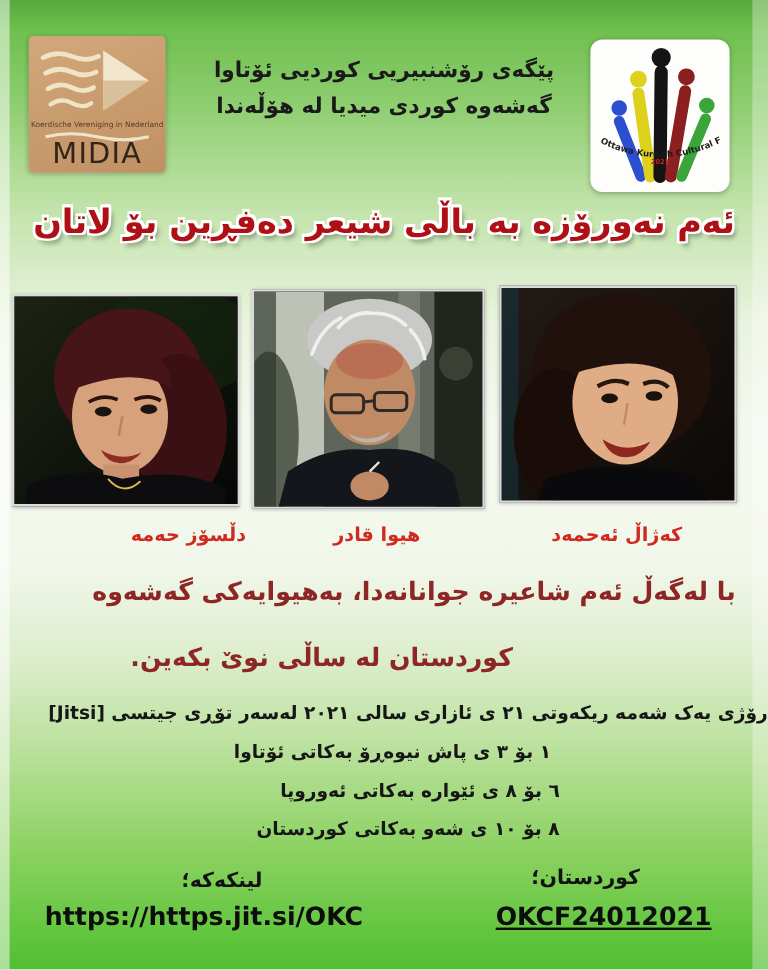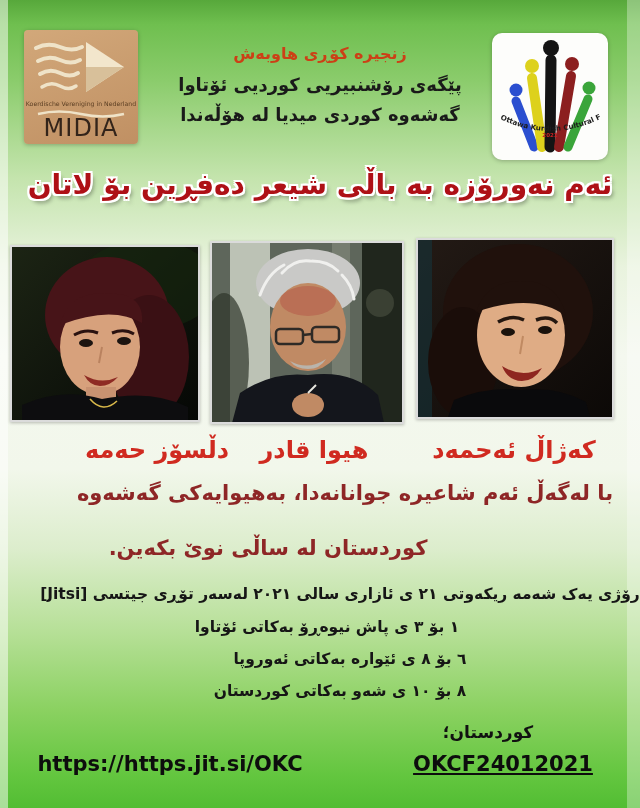--- a/index.html
+++ b/index.html
@@ -35,21 +35,21 @@
     text-shadow:-2px -2px 0 #fff,2px -2px 0 #fff,-2px 2px 0 #fff,2px 2px 0 #fff,
       0 -2px 0 #fff,0 2px 0 #fff,-2px 0 0 #fff,2px 0 0 #fff,3px 4px 4px rgba(0,0,0,.35);}
 
   .photo{border:2px solid rgba(255,255,255,.85);box-shadow:0 1px 3px rgba(0,0,0,.25);
     background:#111;overflow:hidden;}
   .photo svg{display:block;}
   .ph1{left:10px;top:245px;width:186px;height:173px;}
   .ph2{left:210px;top:241px;width:190px;height:179px;}
   .ph3{left:416px;top:238px;width:194px;height:177px;}
 
-  .name{top:436px;height:30px;font-size:24px;font-weight:bold;color:#d02a20;
+  .name{top:436px;height:30px;font-size:16px;font-weight:bold;color:#d02a20;
     text-align:center;white-space:nowrap;}
   .n1{left:57px;width:200px;}
   .n2{left:214px;width:200px;}
   .n3{left:414px;width:200px;}
 
   .msg{font-size:21px;font-weight:bold;color:#8e2626;text-align:center;white-space:nowrap;}
   .m1{left:50px;top:481px;width:590px;}
   .m2{left:28px;top:536px;width:480px;}
 
   .det{font-size:15.5px;font-weight:600;color:#161616;text-align:center;white-space:nowrap;}
@@ -81,21 +81,20 @@
       <path d="M18 57 q9 -6 18 -1 q9 5 16 0" fill="none" stroke="#efe3c8" stroke-width="3.5" stroke-linecap="round"></path>
       <polygon points="62,12 100,37 62,62" fill="#f2e6cc"></polygon>
       <polygon points="62,37 100,37 62,62" fill="#d8c09a"></polygon>
       <text x="57" y="76" text-anchor="middle" font-size="6.2" fill="#5a3d22">Koerdische Vereniging in Nederland</text>
       <path d="M14 84 q21 -5 43 0 q22 5 43 0" fill="none" stroke="#efe3c8" stroke-width="2.5"></path>
       <text x="57" y="106" text-anchor="middle" font-size="24" letter-spacing="1" fill="#33241a">MIDIA</text>
     </svg>
   </div>
 
   <div class="abs hdr" dir="rtl">
-    <div class="hdr-red">زنجیرە کۆڕی هاوبەش</div>
     <div class="hdr-black">پێگەی رۆشنبیریی کوردیی ئۆتاوا</div>
     <div class="hdr-black">گەشەوە کوردی میدیا لە هۆڵەندا</div>
   </div>
 
   <div class="abs forum">
     <svg width="116" height="127" viewBox="0 0 116 127">
       <g>
         <path d="M24 68 L42 114" stroke="#2b4fd0" stroke-width="9" stroke-linecap="round"></path>
         <circle cx="24" cy="57" r="6.5" fill="#2b4fd0"></circle>
         <path d="M40 45 L50 114" stroke="#ddd11c" stroke-width="10" stroke-linecap="round"></path>
@@ -201,17 +200,18 @@
   <div class="abs name n3" dir="rtl">کەژاڵ ئەحمەد</div>
 
   <div class="abs msg m1" dir="rtl">با لەگەڵ ئەم شاعیرە جوانانەدا، بەهیوایەکی گەشەوە</div>
   <div class="abs msg m2" dir="rtl">کوردستان لە ساڵی نوێ بکەین.</div>
 
   <div class="abs det d1" dir="rtl">رۆژی یەک شەمە ریکەوتی ٢١ ی ئازاری سالی ٢٠٢١ لەسەر تۆڕی جیتسی [Jitsi]</div>
   <div class="abs det d2" dir="rtl">١ بۆ ٣ ی پاش نیوەڕۆ بەکاتی ئۆتاوا</div>
   <div class="abs det d3" dir="rtl">٦ بۆ ٨ ی ئێوارە بەکاتی ئەوروپا</div>
   <div class="abs det d4" dir="rtl">٨ بۆ ١٠ ی شەو بەکاتی کوردستان</div>
 
+  <div class="abs flabel fl1" dir="rtl">لینکەکە؛</div>
   <div class="abs flabel fl2" dir="rtl">کوردستان؛</div>
   <div class="abs fval fv1">https://https.jit.si/OKC</div>
   <div class="abs fval fv2">OKCF24012021</div>
 
 </div>
 
 </body></html>

